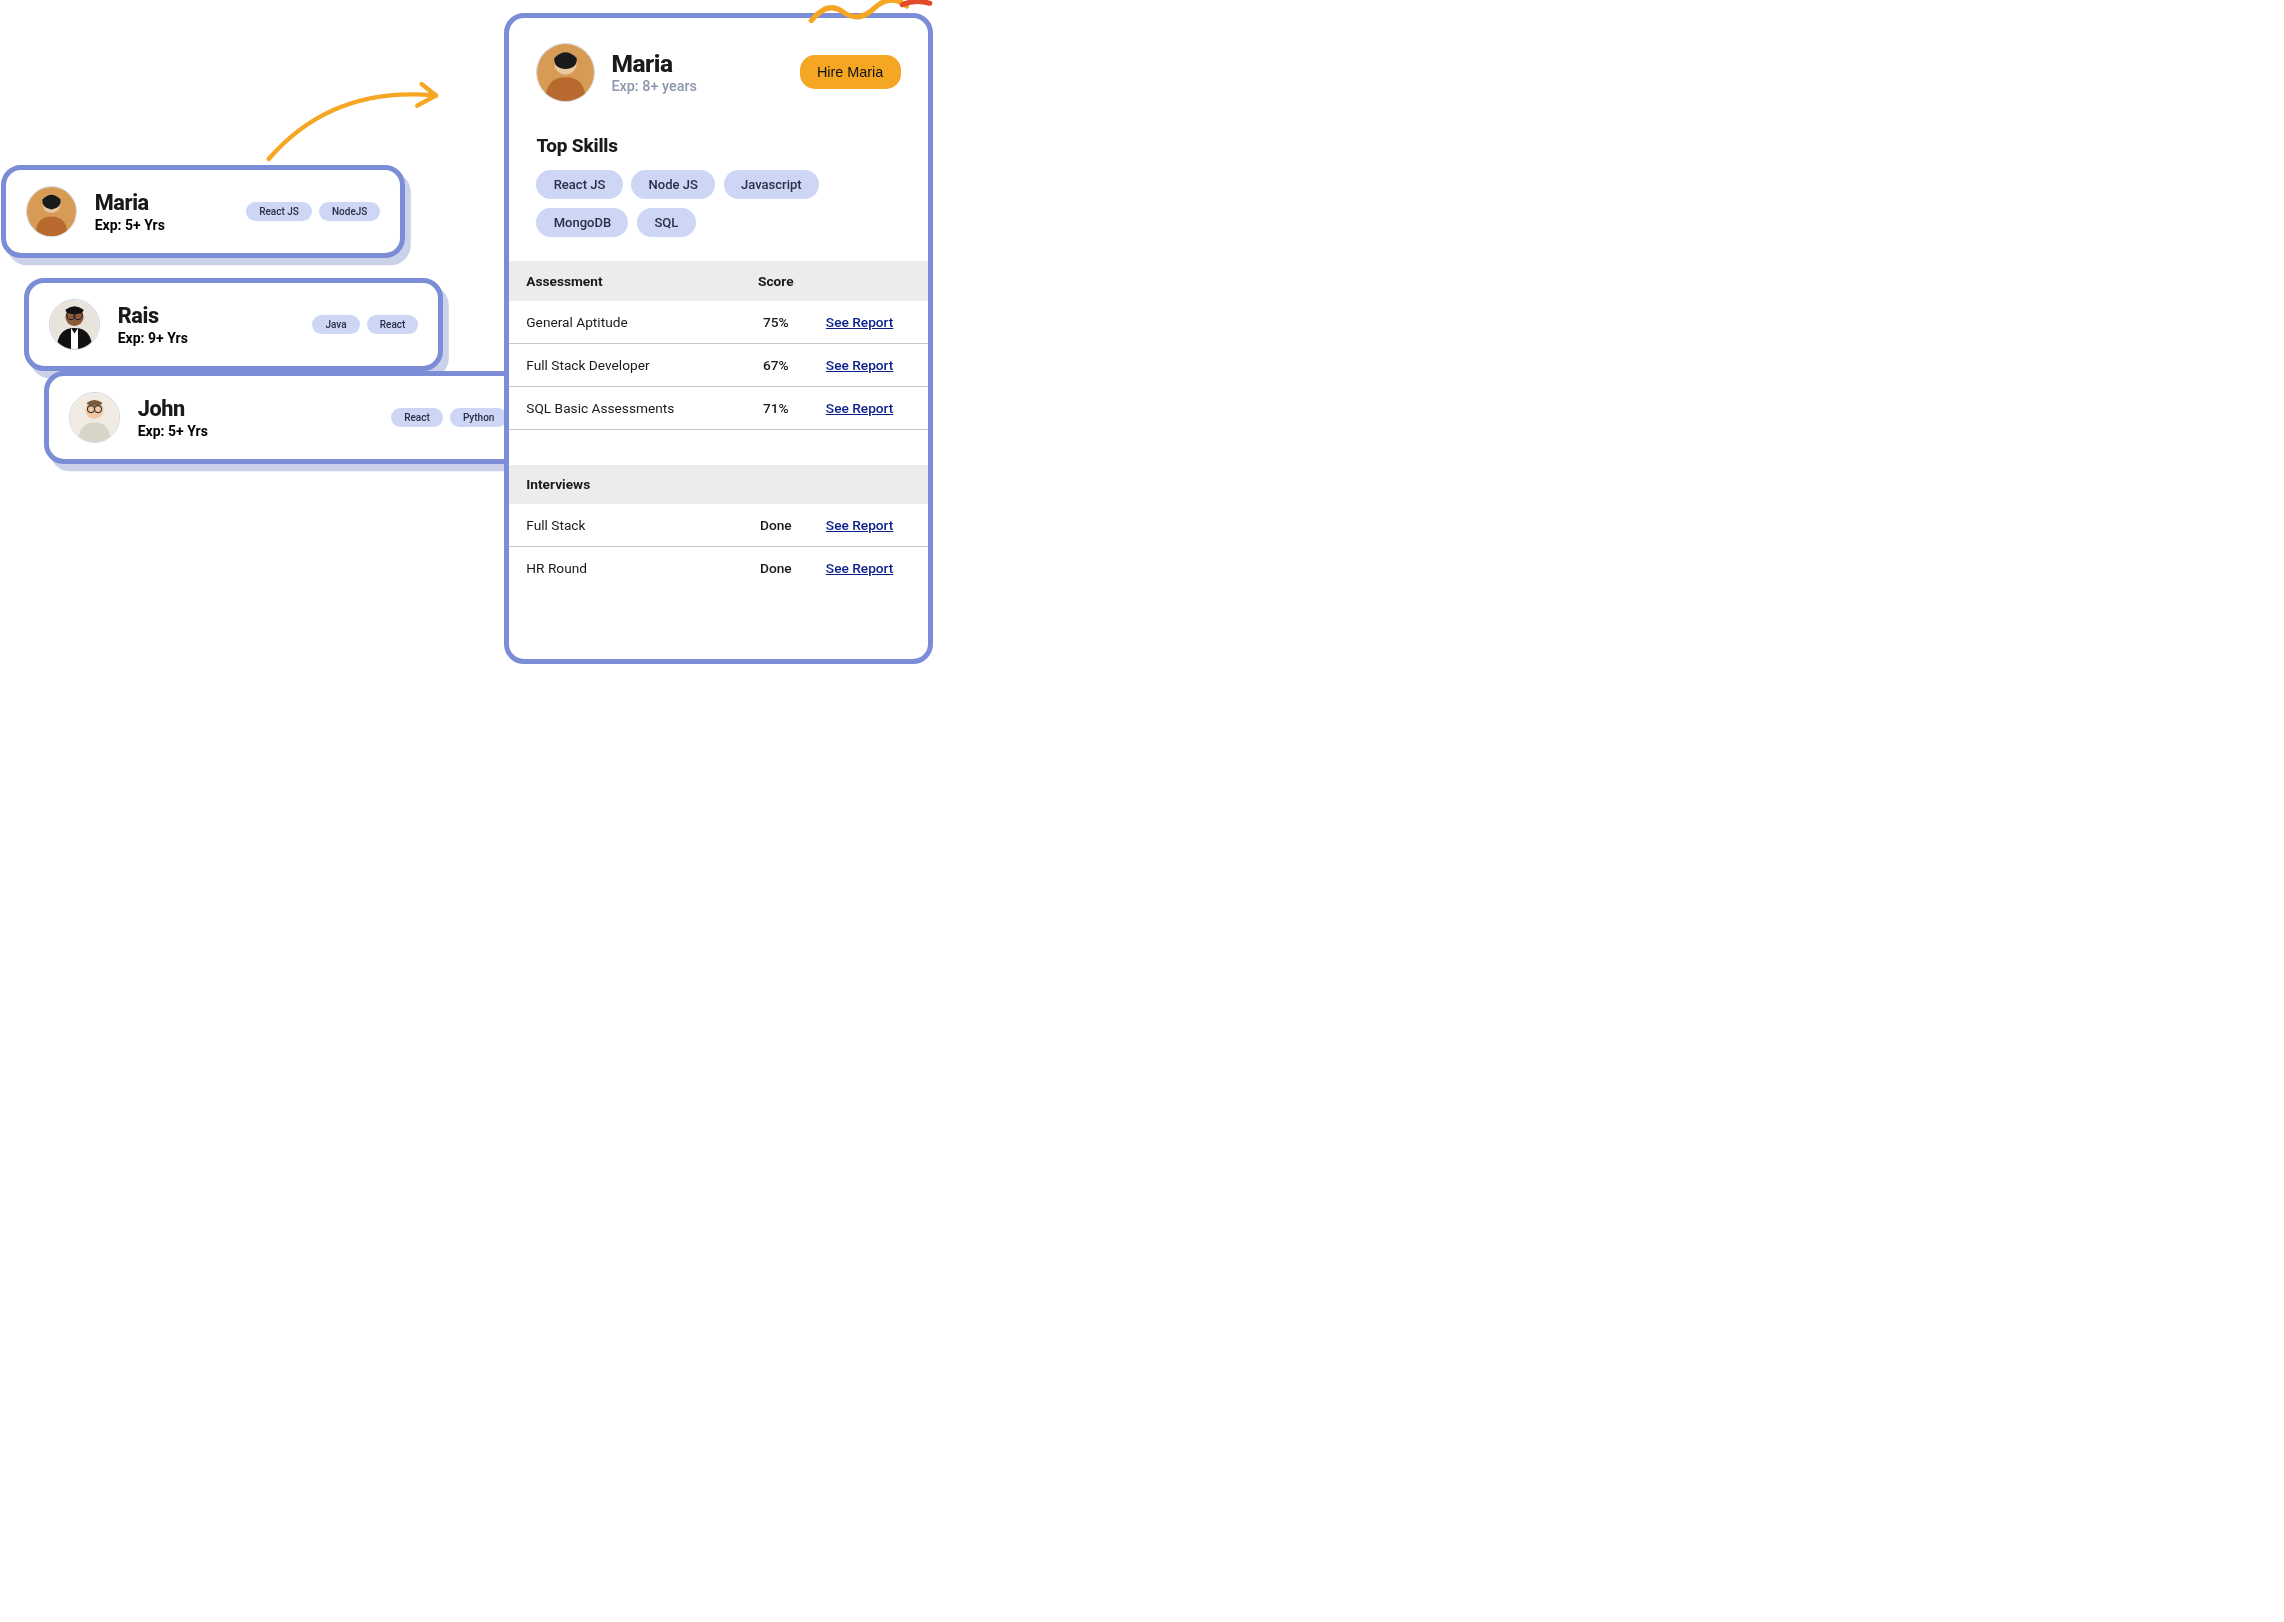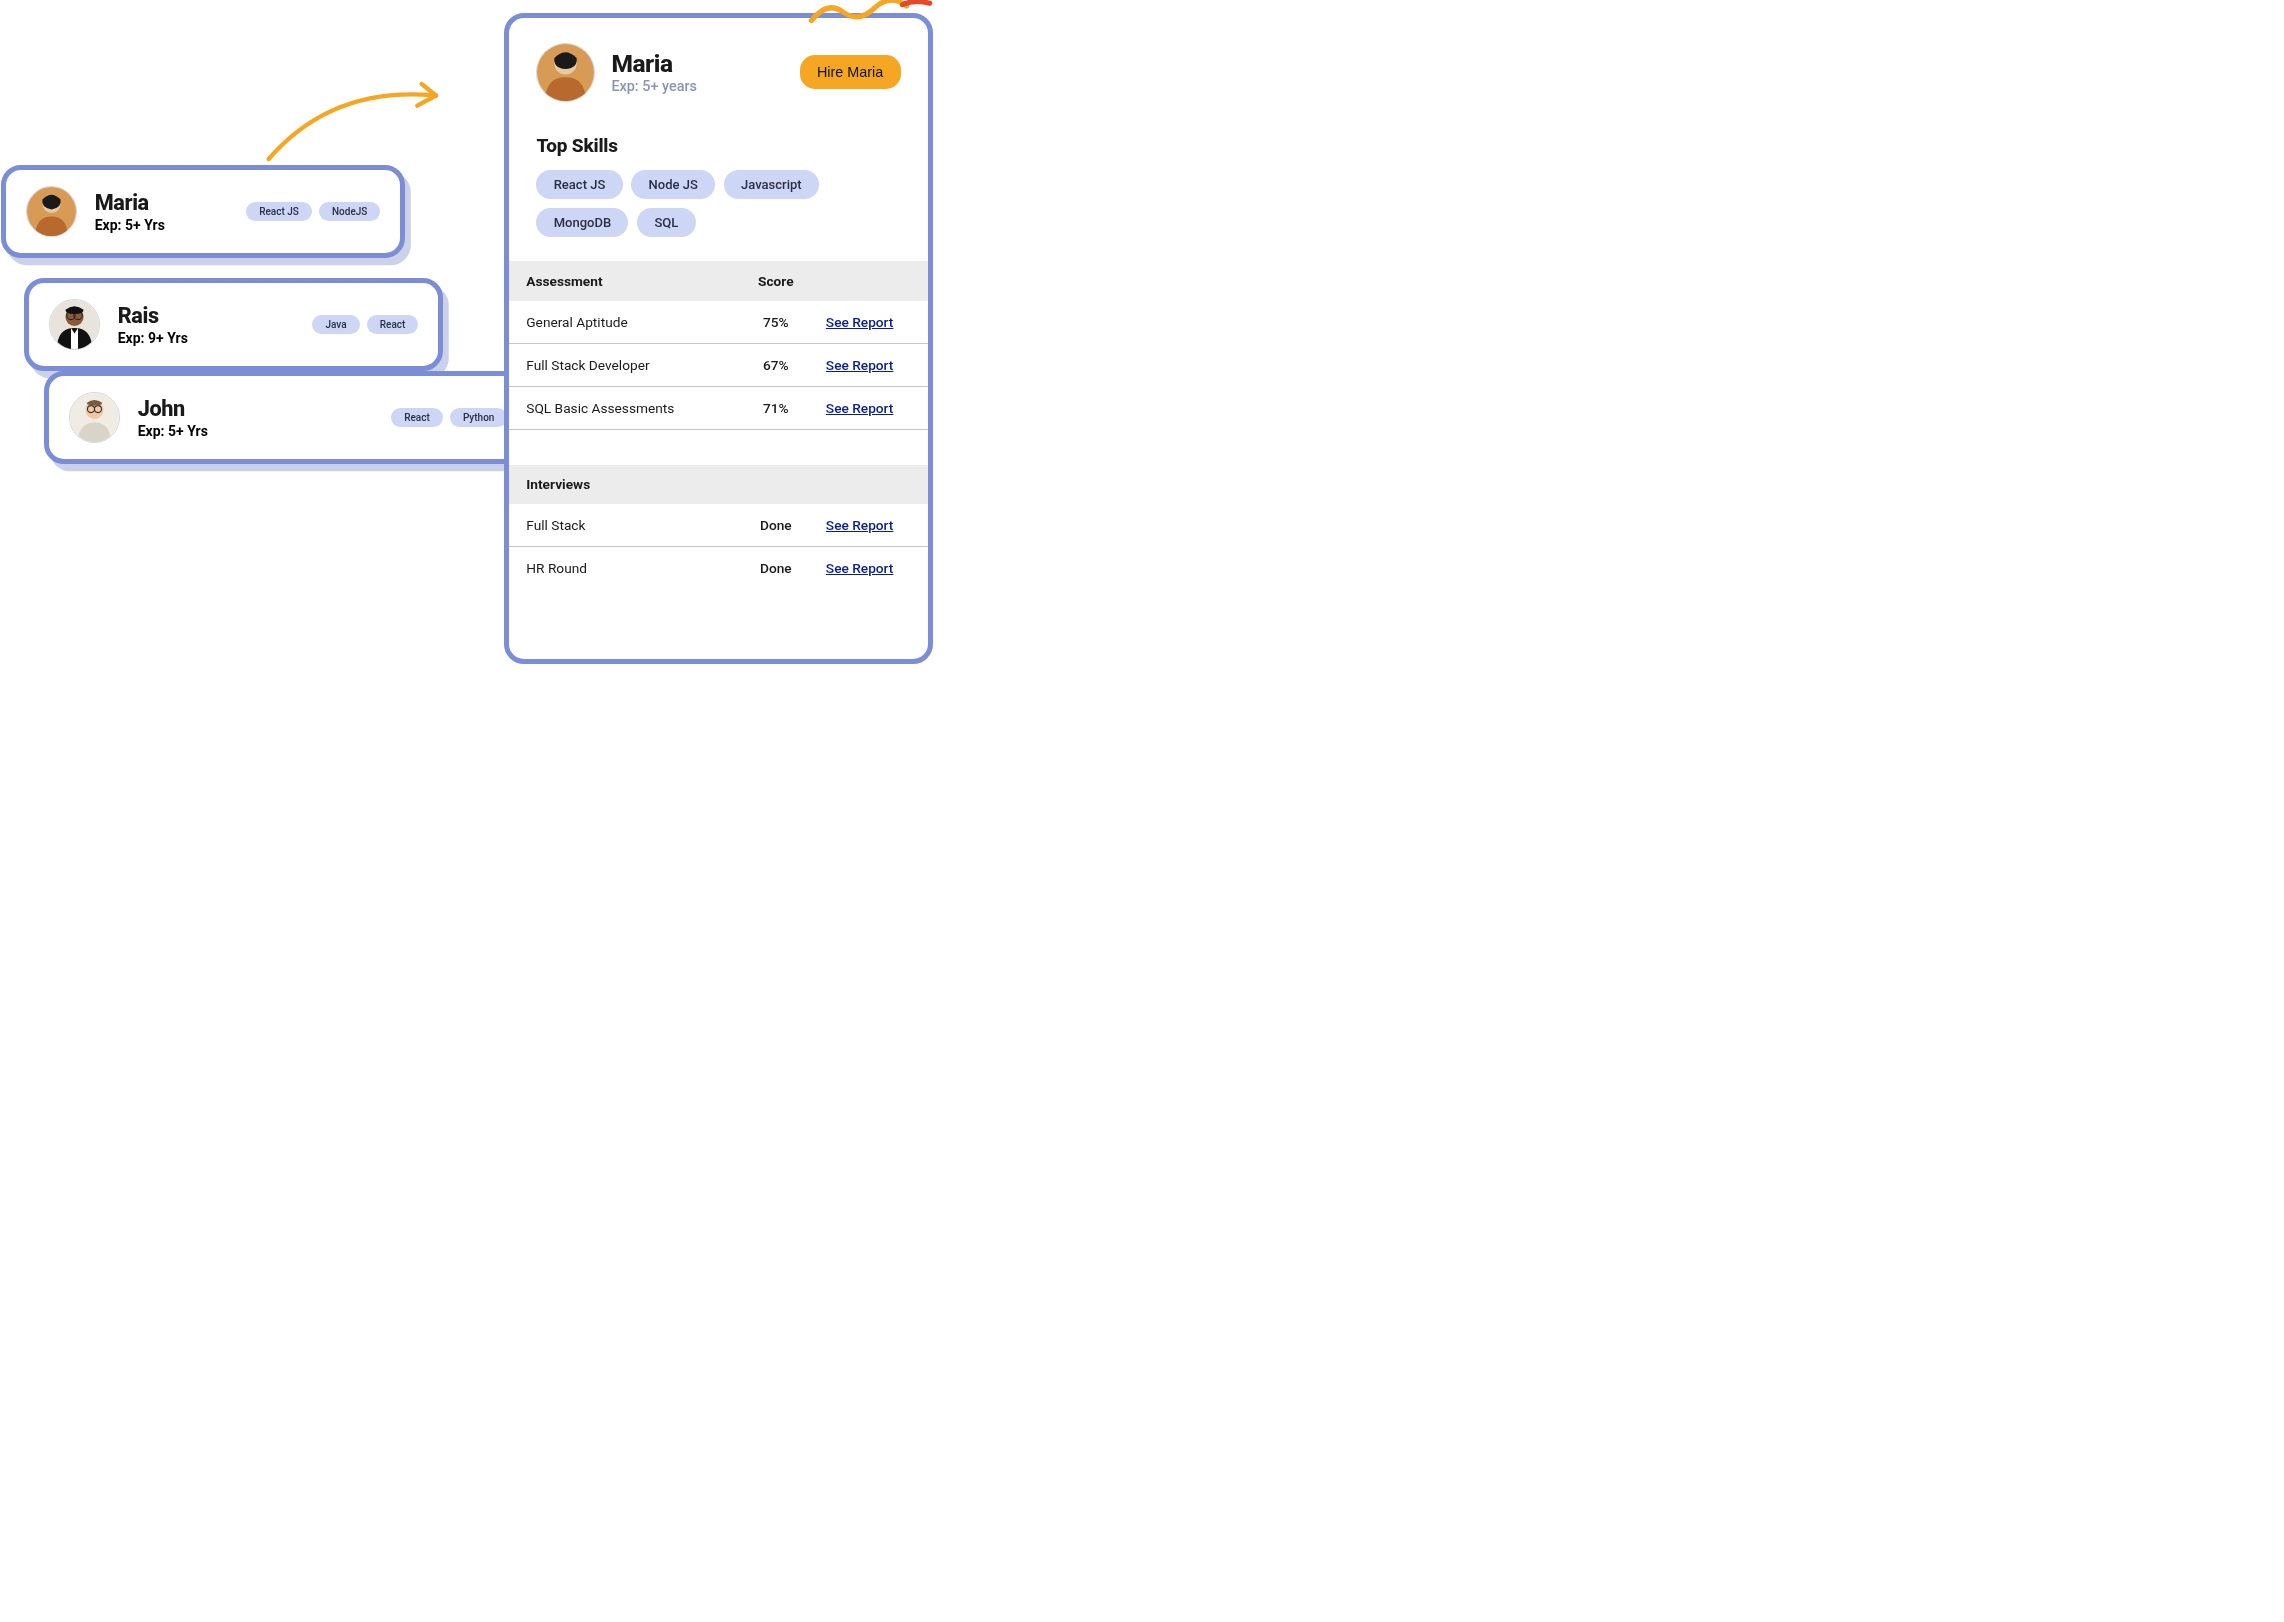--- a/index.html
+++ b/index.html
@@ -280,21 +280,21 @@
     <div class="detail-avatar">
       <svg viewBox="0 0 82 82">
           <rect width="82" height="82" fill="#d79b55"></rect>
           <circle cx="41" cy="28" r="16" fill="#e9c9a1"></circle>
           <path d="M12 82 Q12 48 41 48 Q70 48 70 82 Z" fill="#b86a2e"></path>
           <path d="M25 20 Q41 4 57 20 Q59 34 41 36 Q23 34 25 20 Z" fill="#1a1a1a"></path>
         </svg>
     </div>
     <div class="detail-name-block">
       <div class="detail-name">Maria</div>
-      <div class="detail-exp">Exp: 5+ years</div>
+      <div class="detail-exp">Exp: 8+ years</div>
     </div>
     <button class="hire-btn">Hire Maria</button>
   </div>
 
   <div class="section-title">Top Skills</div>
 
   <div class="skill-chips">
     <span class="skill-chip">React JS</span>
     <span class="skill-chip">Node JS</span>
     <span class="skill-chip">Javascript</span>

